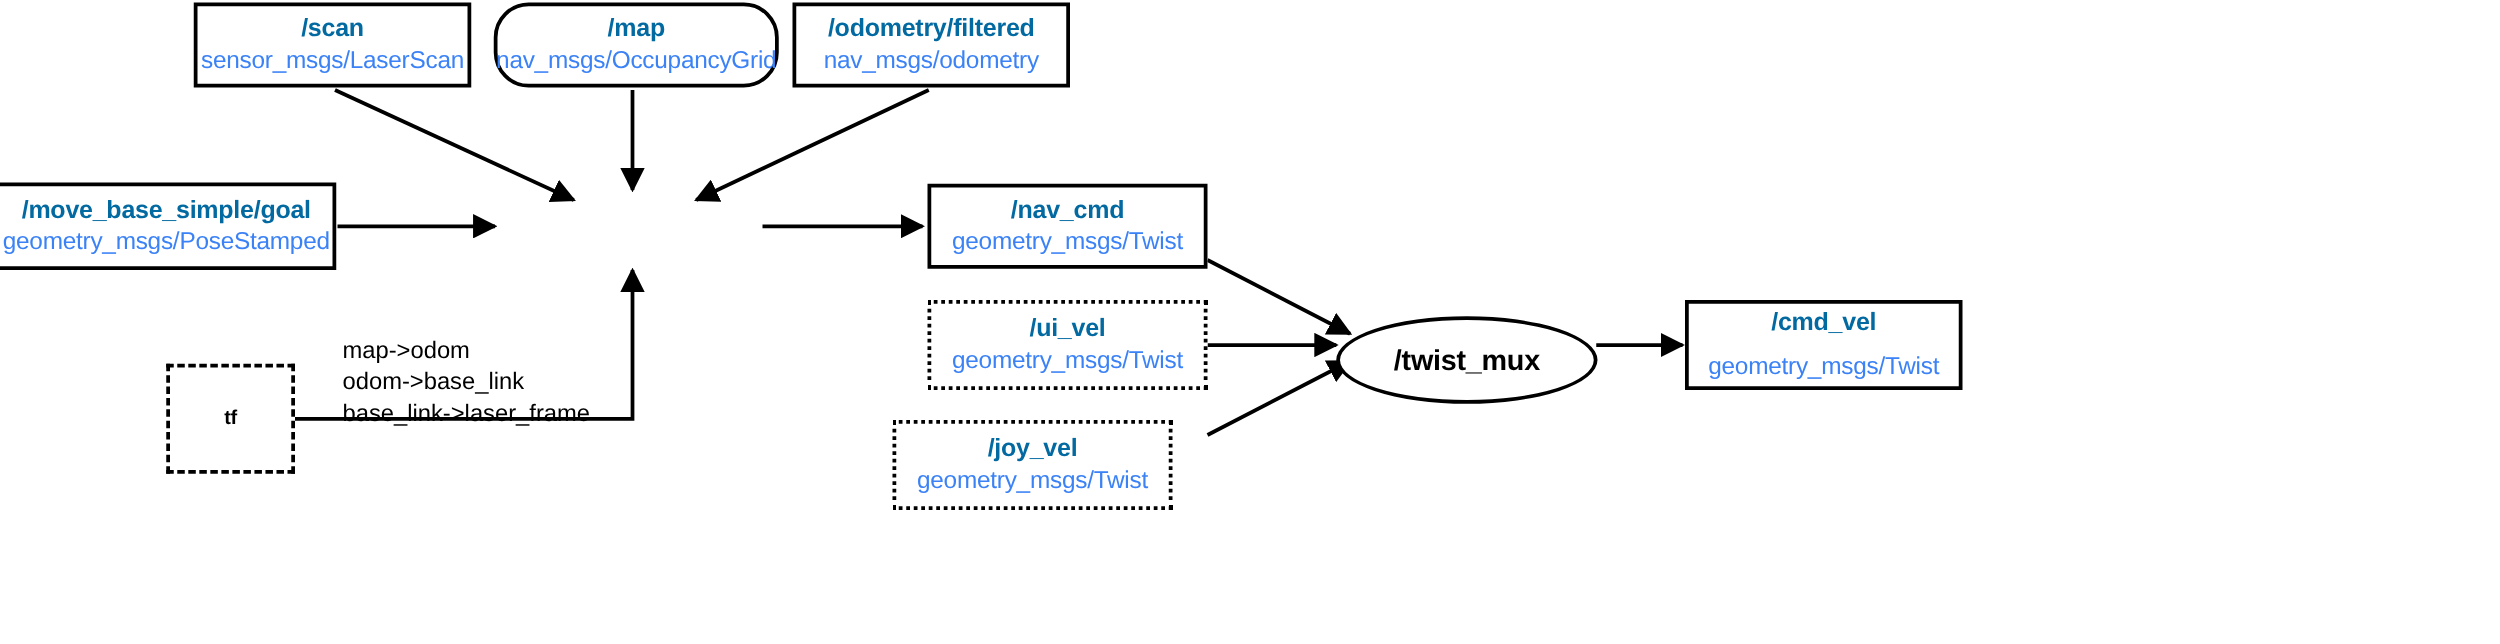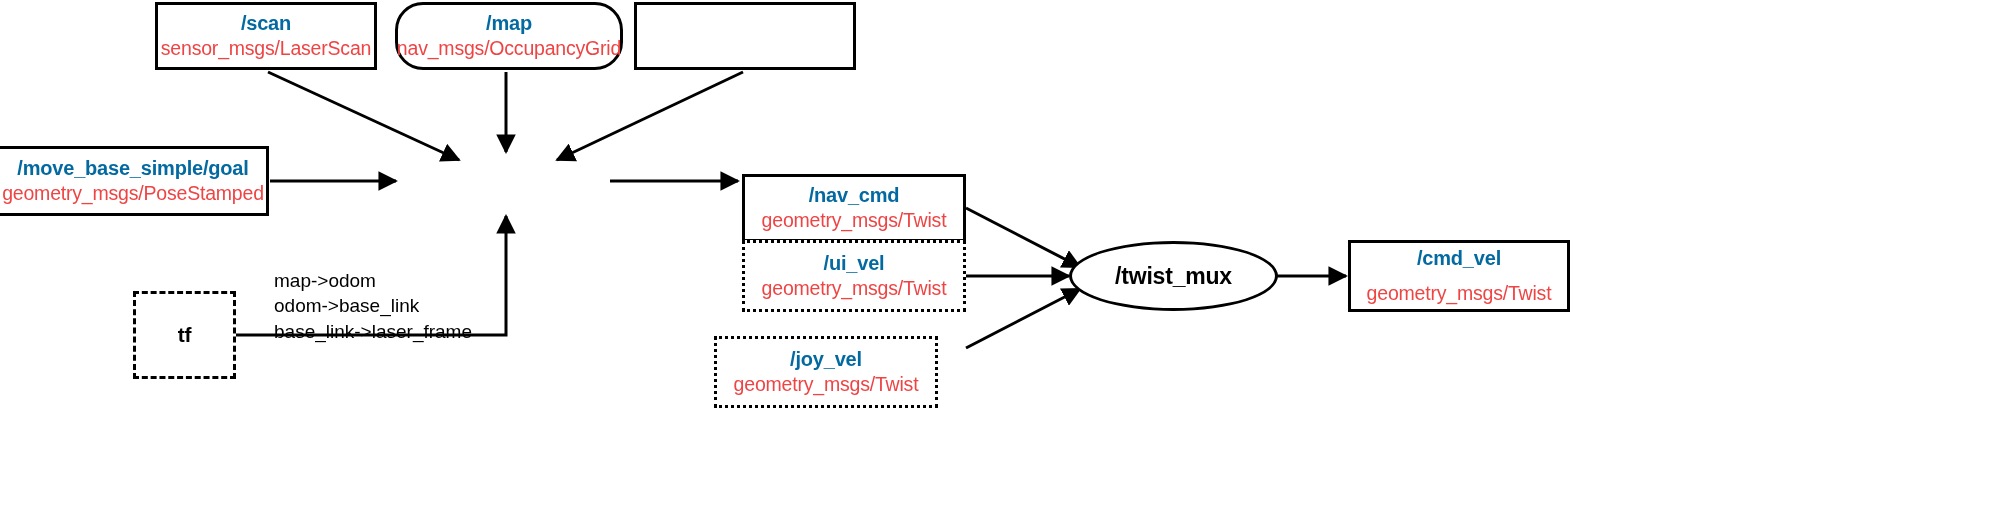--- a/index.html
+++ b/index.html
@@ -50,32 +50,32 @@
   }
   .topic-name {
     font-weight: bold;
     font-size: 20px;
     color: #0369a1;
     line-height: 1.25;
     letter-spacing: -0.2px;
   }
   .topic-type {
     font-size: 19.5px;
-    color: #ef4444;
+    color: #3b82f6;
     line-height: 1.25;
     letter-spacing: -0.2px;
   }
   .node-name {
     font-weight: bold;
     font-size: 23px;
     color: #000000;
     letter-spacing: -0.2px;
   }
   .node-name.small {
-    font-size: 21px;
+    font-size: 16px;
   }
   .edge-label {
     position: absolute;
     font-size: 19px;
     color: #000000;
     line-height: 1.33;
     white-space: pre;
     text-align: left;
     z-index: 4;
     background: transparent;
@@ -118,52 +118,54 @@
     <div class="topic-name">/scan</div>
     <div class="topic-type">sensor_msgs/LaserScan</div>
   </div>
 
   <div class="node topic-box" style="left:395px; top:2px; width:228px; height:68px;border-radius:28px;">
     <div class="topic-name">/map</div>
     <div class="topic-type">nav_msgs/OccupancyGrid</div>
   </div>
 
   <div class="node topic-box" style="left:634px; top:2px; width:222px; height:68px;">
+    <div class="topic-name">/odometry/filtered</div>
+    <div class="topic-type">nav_msgs/odometry</div>
   </div>
 
   <div class="node topic-box" style="left:-3px; top:146px; width:272px; height:70px;">
     <div class="topic-name">/move_base_simple/goal</div>
     <div class="topic-type">geometry_msgs/PoseStamped</div>
   </div>
 
 
   <div class="node node-dashed" style="left:133px; top:291px; width:103px; height:88px;">
     <div class="node-name small">tf</div>
   </div>
 
   <div class="edge-label" style="left:274px; top:268px;">map-&gt;odom
 odom-&gt;base_link
 base_link-&gt;laser_frame</div>
 
-  <div class="node topic-box" style="left:742px; top:147px; width:224px; height:68px;margin-top:27px;">
+  <div class="node topic-box" style="left:742px; top:147px; width:224px; height:68px;">
     <div class="topic-name">/nav_cmd</div>
     <div class="topic-type">geometry_msgs/Twist</div>
   </div>
 
   <div class="node topic-box dotted" style="left:742px; top:240px; width:224px; height:72px;justify-content:center;">
     <div class="topic-name">/ui_vel</div>
     <div class="topic-type">geometry_msgs/Twist</div>
   </div>
 
   <div class="node topic-box dotted" style="left:714px; top:336px; width:224px; height:72px;">
     <div class="topic-name">/joy_vel</div>
     <div class="topic-type">geometry_msgs/Twist</div>
   </div>
 
-  <div class="node ellipse" style="left:1069px; top:241px; width:209px; height:70px;">
+  <div class="node ellipse" style="left:1069px; top:253px; width:209px; height:70px;">
     <div class="node-name">/twist_mux</div>
   </div>
 
   <div class="node topic-box" style="left:1348px; top:240px; width:222px; height:72px;gap:10px;">
     <div class="topic-name">/cmd_vel</div>
     <div class="topic-type">geometry_msgs/Twist</div>
   </div>
 
 </div>
 

